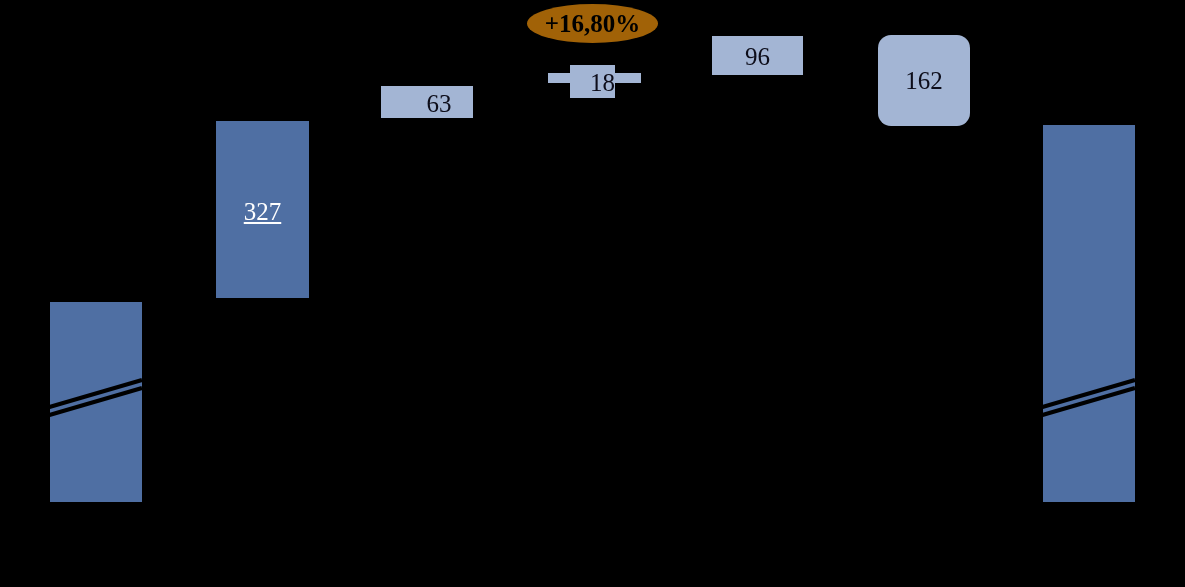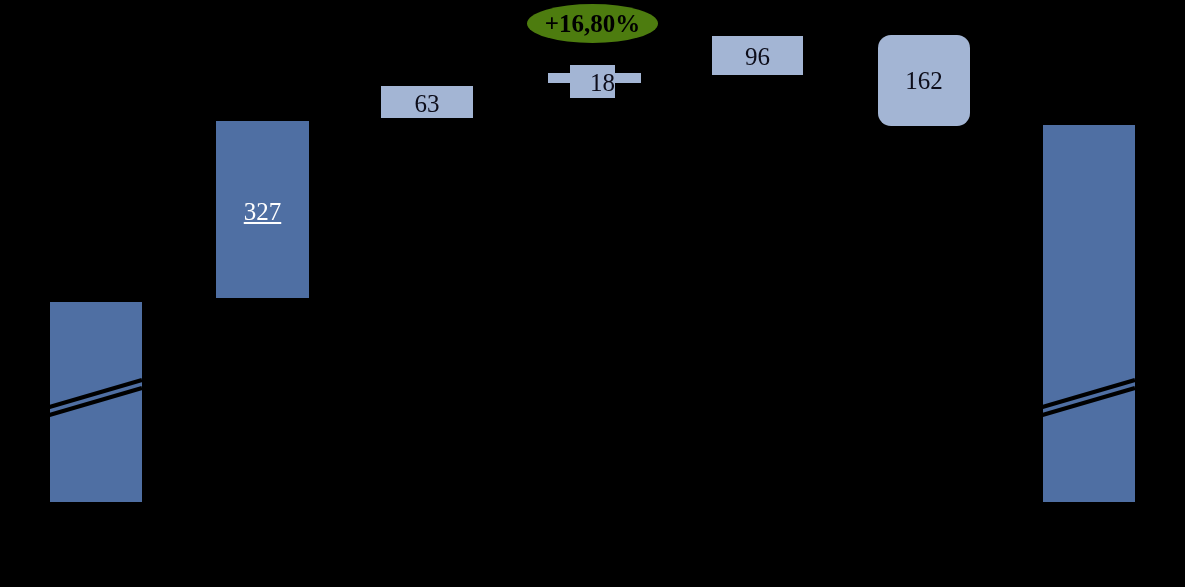--- a/index.html
+++ b/index.html
@@ -45,21 +45,21 @@
     position: absolute;
     background: #A3B5D4;
   }
   .axis-break {
     position: absolute;
     overflow: visible;
     pointer-events: none;
   }
   .callout {
     position: absolute;
-    background: #4d7c0f;
+    background: #a16207;
     border-radius: 50%;
     display: flex;
     align-items: center;
     justify-content: center;
   }
   .callout-text {
     color: #000000;
     font-size: 25px;
     font-weight: bold;
     letter-spacing: 0px;
@@ -76,21 +76,21 @@
       <line x1="0" y1="36" x2="96" y2="8" stroke="#000000" stroke-width="4"></line>
       <line x1="0" y1="28" x2="96" y2="0" stroke="#000000" stroke-width="4"></line>
     </svg>
   </div>
 
   <div class="bar bar-total" style="left:216px; top:121px; width:93px; height:177px;">
     <div class="bar-label label-on-dark" style="top:78px;text-decoration:underline;">327</div>
   </div>
 
   <div class="bar bar-delta" style="left:381px; top:86px; width:92px; height:32px;">
-    <div class="bar-label label-on-light" style="top:5px;">63</div>
+    <div class="bar-label label-on-light" style="top:5px;padding-left:12px;">63</div>
   </div>
 
   <div class="connector" style="left:548px; top:73px; width:24px; height:10px;"></div>
   <div class="connector" style="left:613px; top:73px; width:28px; height:10px;"></div>
   <div class="bar bar-delta" style="left:570px; top:65px; width:45px; height:33px;">
     <div class="bar-label label-on-light" style="top:5px;text-align:right;">18</div>
   </div>
 
   <div class="bar bar-delta" style="left:712px; top:36px; width:91px; height:39px;">
     <div class="bar-label label-on-light" style="top:8px;">96</div>

